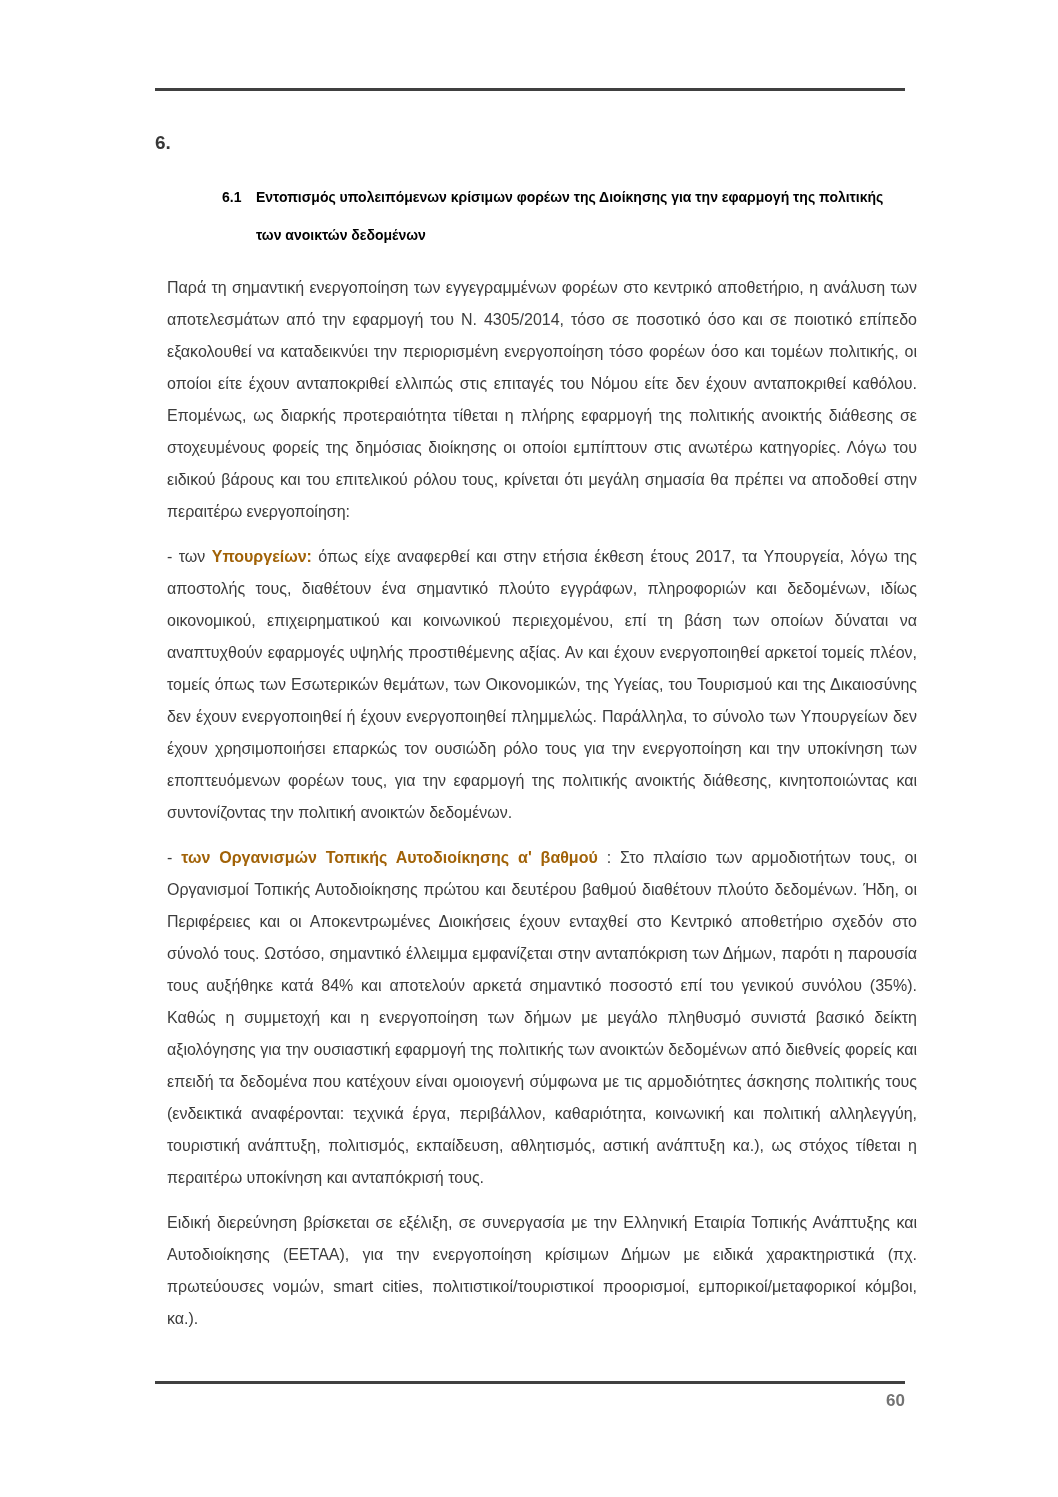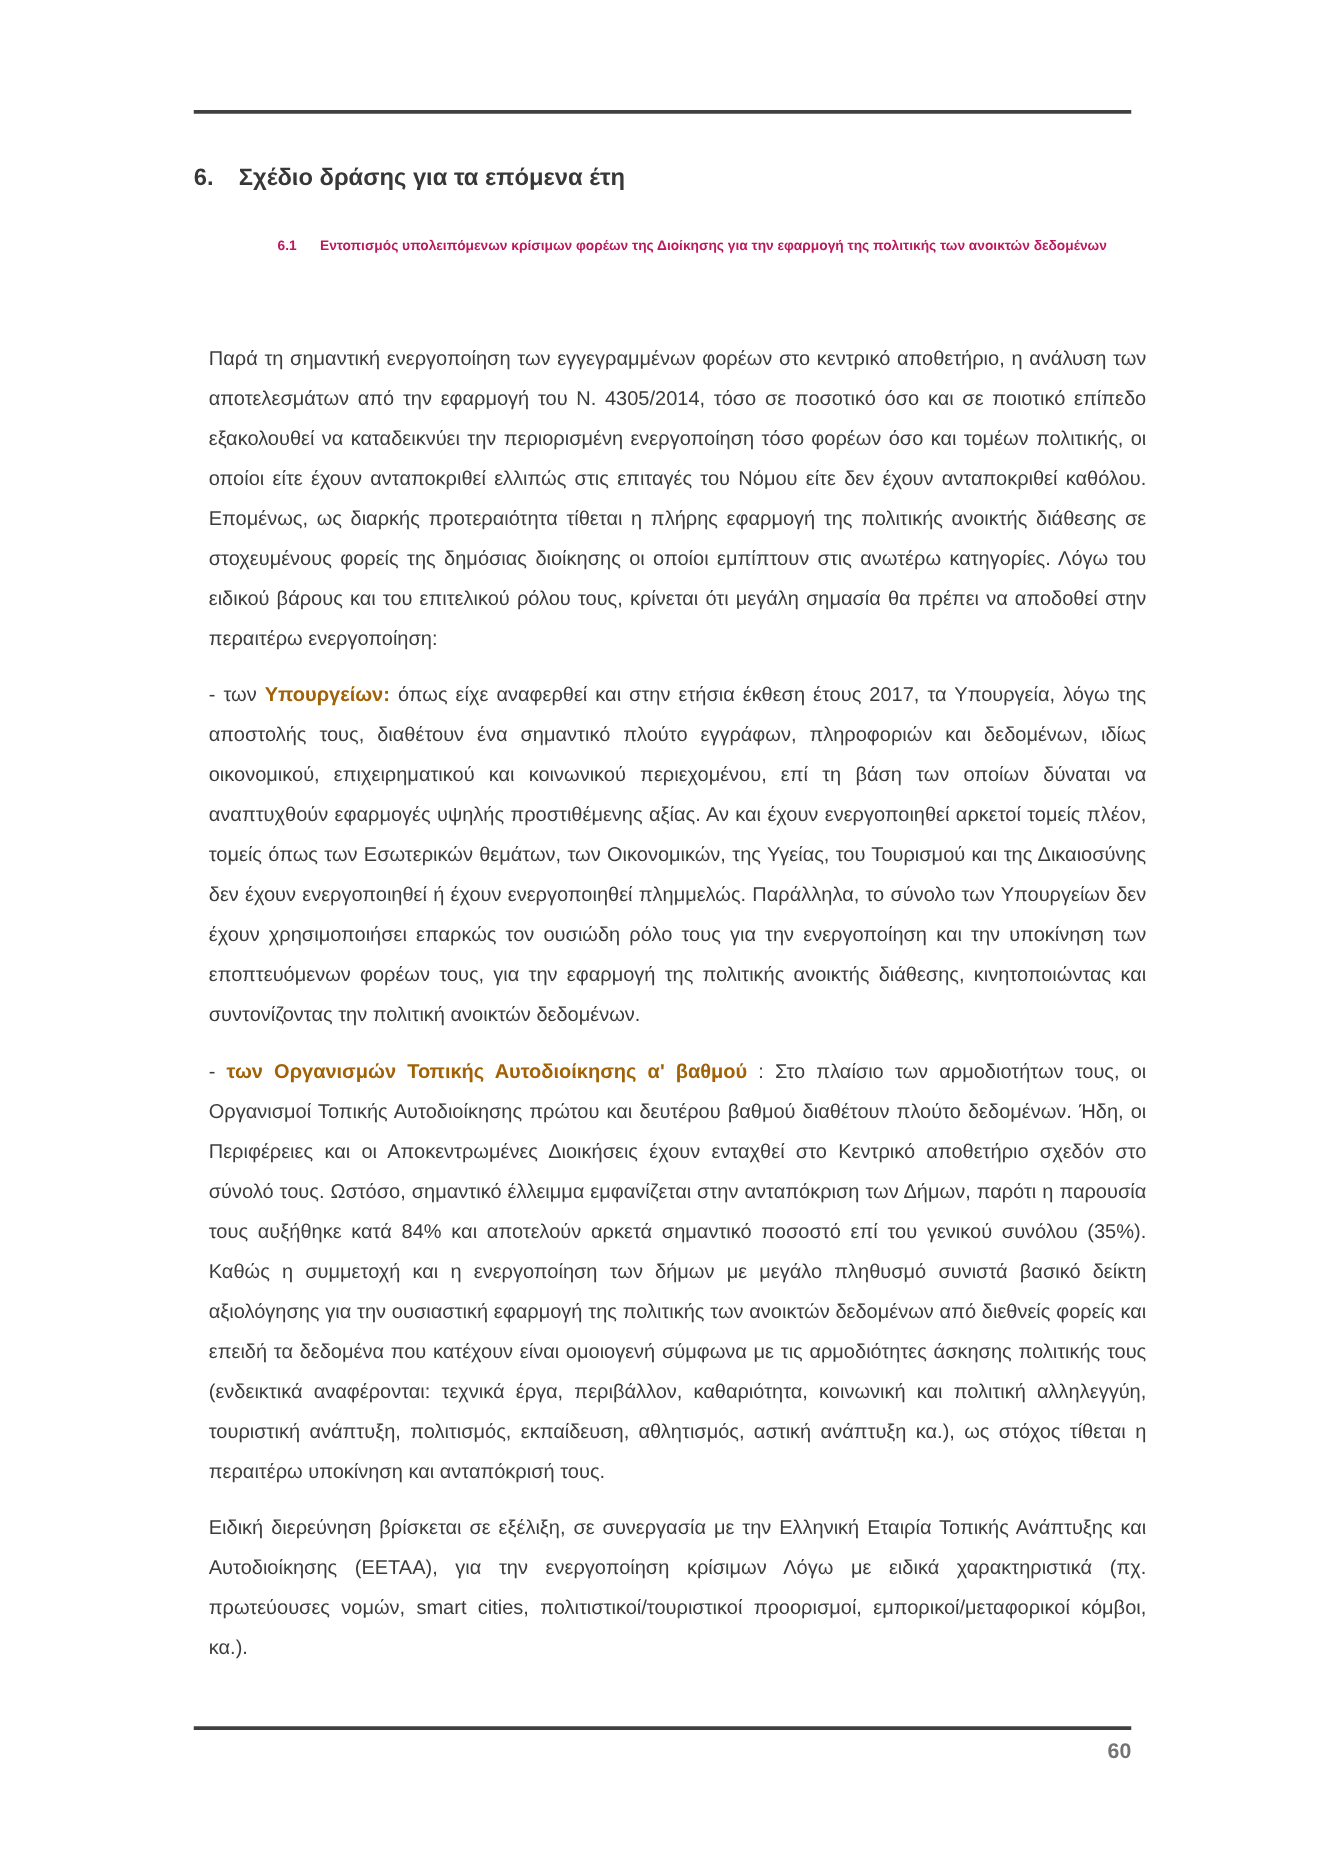--- a/index.html
+++ b/index.html
@@ -43,23 +43,23 @@
     width: 36px;
     flex: 0 0 36px;
   }
   .subsection-heading {
     position: absolute;
     top: 178px;
     left: 222px;
     width: 690px;
     display: flex;
     font-weight: bold;
-    font-size: 11px;
+    font-size: 14px;
     line-height: 38px;
-    color: #be185d;
+    color: #000000;
   }
   .subsection-heading .num {
     width: 34px;
     flex: 0 0 34px;
   }
   .subsection-heading .txt {
     width: 650px;
   }
   .body-text {
     position: absolute;
@@ -97,35 +97,34 @@
 </style>
 </head>
 <body>
 
 <div class="page">
 
   <div class="rule top-rule"></div>
 
   <div class="section-heading">
     <span class="num">6.</span>
-    <span class="txt">Σχέδιο δράσης για τα επόμενα έτη</span>
   </div>
 
   <div class="subsection-heading">
     <span class="num">6.1</span>
     <span class="txt">Εντοπισμός  υπολειπόμενων κρίσιμων φορέων της Διοίκησης για την εφαρμογή της πολιτικής των ανοικτών δεδομένων</span>
   </div>
 
   <div class="body-text">
     <p><span>Παρά τη σημαντική ενεργοποίηση των εγγεγραμμένων φορέων στο κεντρικό αποθετήριο, η ανάλυση των αποτελεσμάτων από την εφαρμογή του Ν. 4305/2014, τόσο σε ποσοτικό όσο και σε ποιοτικό επίπεδο εξακολουθεί να καταδεικνύει την περιορισμένη ενεργοποίηση τόσο φορέων όσο και τομέων πολιτικής, οι οποίοι είτε έχουν ανταποκριθεί ελλιπώς στις επιταγές του Νόμου είτε δεν έχουν ανταποκριθεί καθόλου. Επομένως, ως διαρκής προτεραιότητα τίθεται η πλήρης εφαρμογή της πολιτικής ανοικτής διάθεσης σε στοχευμένους φορείς της δημόσιας διοίκησης οι οποίοι εμπίπτουν στις ανωτέρω κατηγορίες. Λόγω του ειδικού βάρους και του επιτελικού ρόλου τους, κρίνεται ότι μεγάλη σημασία θα πρέπει να αποδοθεί στην περαιτέρω ενεργοποίηση:</span></p>
 
     <p><span>- των </span><strong>Υπουργείων:</strong><span> όπως είχε αναφερθεί και στην ετήσια έκθεση έτους 2017, τα Υπουργεία, λόγω της αποστολής τους, διαθέτουν ένα σημαντικό πλούτο εγγράφων, πληροφοριών και δεδομένων, ιδίως οικονομικού, επιχειρηματικού και κοινωνικού περιεχομένου, επί τη βάση των οποίων δύναται να αναπτυχθούν εφαρμογές υψηλής προστιθέμενης αξίας. Αν και έχουν ενεργοποιηθεί αρκετοί τομείς πλέον, τομείς όπως των Εσωτερικών θεμάτων, των Οικονομικών, της Υγείας, του Τουρισμού και της Δικαιοσύνης δεν έχουν ενεργοποιηθεί ή έχουν ενεργοποιηθεί πλημμελώς. Παράλληλα, το σύνολο των Υπουργείων δεν έχουν χρησιμοποιήσει επαρκώς τον ουσιώδη ρόλο τους για την ενεργοποίηση και την υποκίνηση των εποπτευόμενων φορέων τους, για την εφαρμογή της πολιτικής ανοικτής διάθεσης, κινητοποιώντας και συντονίζοντας την πολιτική ανοικτών δεδομένων.</span></p>
 
     <p><span>- </span><strong>των Οργανισμών Τοπικής Αυτοδιοίκησης α' βαθμού</strong><span> : Στο πλαίσιο των αρμοδιοτήτων τους, οι Οργανισμοί Τοπικής Αυτοδιοίκησης πρώτου και δευτέρου βαθμού διαθέτουν πλούτο δεδομένων. Ήδη, οι Περιφέρειες και οι Αποκεντρωμένες Διοικήσεις έχουν ενταχθεί στο Κεντρικό αποθετήριο σχεδόν στο σύνολό τους. Ωστόσο, σημαντικό έλλειμμα εμφανίζεται στην ανταπόκριση των Δήμων, παρότι η παρουσία τους αυξήθηκε κατά 84% και αποτελούν αρκετά σημαντικό ποσοστό επί του γενικού συνόλου (35%). Καθώς η συμμετοχή και η ενεργοποίηση των δήμων με μεγάλο πληθυσμό συνιστά βασικό δείκτη αξιολόγησης για την ουσιαστική εφαρμογή της πολιτικής των ανοικτών δεδομένων από διεθνείς φορείς και επειδή τα δεδομένα που κατέχουν είναι ομοιογενή σύμφωνα με τις αρμοδιότητες άσκησης πολιτικής τους (ενδεικτικά αναφέρονται: τεχνικά έργα, περιβάλλον, καθαριότητα, κοινωνική και πολιτική αλληλεγγύη, τουριστική ανάπτυξη, πολιτισμός, εκπαίδευση, αθλητισμός, αστική ανάπτυξη κα.), ως στόχος τίθεται η περαιτέρω υποκίνηση και ανταπόκρισή τους.</span></p>
 
-    <p><span>Ειδική διερεύνηση βρίσκεται σε εξέλιξη, σε συνεργασία με την Ελληνική Εταιρία Τοπικής Ανάπτυξης και Αυτοδιοίκησης (ΕΕΤΑΑ), για την ενεργοποίηση κρίσιμων Λόγω με ειδικά χαρακτηριστικά (πχ. πρωτεύουσες νομών, smart cities, πολιτιστικοί/τουριστικοί προορισμοί, εμπορικοί/μεταφορικοί κόμβοι, κα.).</span></p>
+    <p><span>Ειδική διερεύνηση βρίσκεται σε εξέλιξη, σε συνεργασία με την Ελληνική Εταιρία Τοπικής Ανάπτυξης και Αυτοδιοίκησης (ΕΕΤΑΑ), για την ενεργοποίηση κρίσιμων Δήμων με ειδικά χαρακτηριστικά (πχ. πρωτεύουσες νομών, smart cities, πολιτιστικοί/τουριστικοί προορισμοί, εμπορικοί/μεταφορικοί κόμβοι, κα.).</span></p>
   </div>
 
   <div class="rule footer-rule"></div>
 
   <div class="page-number">60</div>
 
 </div>
 
 </body></html>

